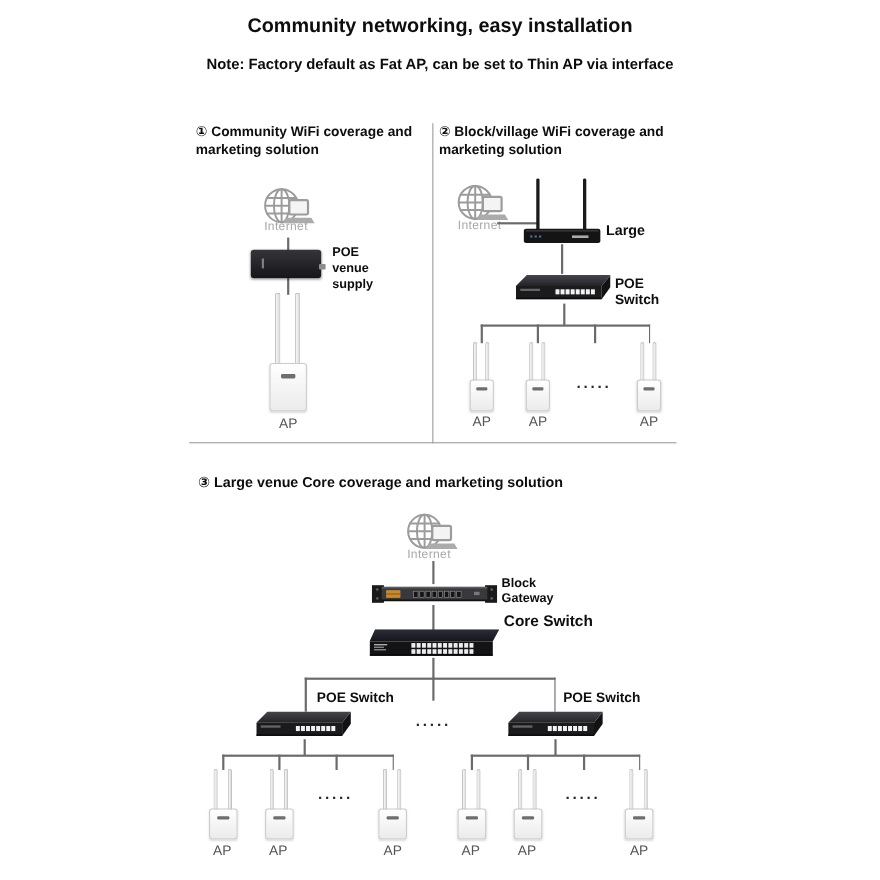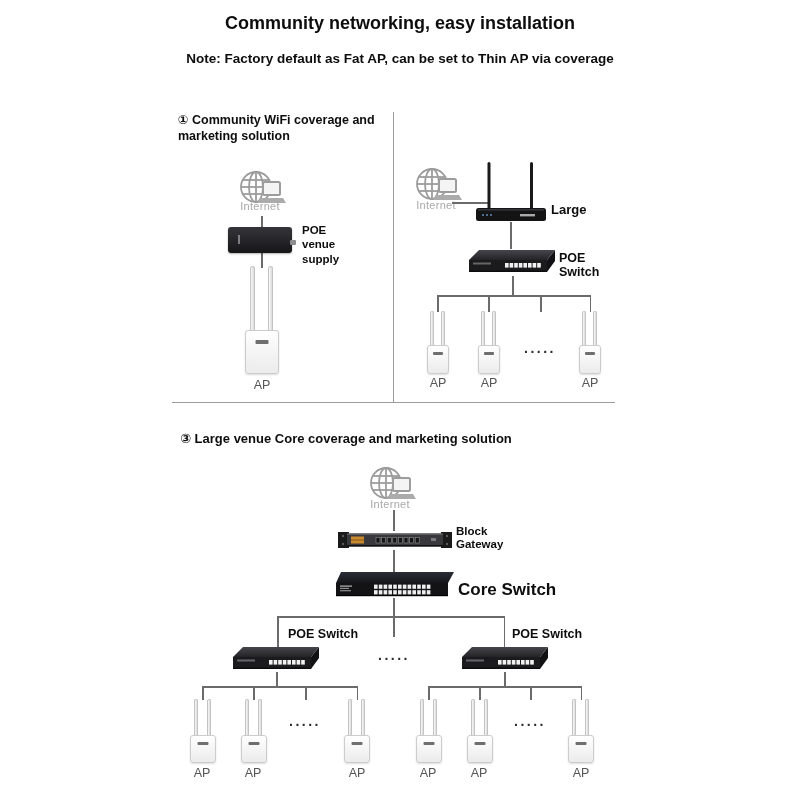--- a/index.html
+++ b/index.html
@@ -46,21 +46,21 @@
     border-radius:3px;box-shadow:0 1px 2px rgba(0,0,0,.3);}
   .injector:before{content:"";position:absolute;left:10px;top:8px;width:2px;height:9px;background:#c9c9c9;opacity:.55;}
   .injector:after{content:"";position:absolute;right:-4px;top:13px;width:6px;height:5px;background:#8d8d90;border-radius:1px;}
 </style>
 </head>
 <body>
 
 <div id="canvas">
 
   <div class="abs title">Community networking, easy installation</div>
-  <div class="abs note">Note: Factory default as Fat AP, can be set to Thin AP via coverage</div>
+  <div class="abs note">Note: Factory default as Fat AP, can be set to Thin AP via interface</div>
 
   <div class="abs divider" style="left:393px;top:112px;width:1.2px;height:291px;"></div>
   <div class="abs divider" style="left:172px;top:402px;width:443px;height:1.2px;"></div>
 
   <div class="abs head" style="left:178px;top:112px;width:212px;">① Community WiFi coverage and marketing solution</div>
 
   <svg class="abs" style="left:232px;top:170px;" width="60" height="42" viewBox="0 0 60 42">
     <g stroke="#9c9c9c" stroke-width="1.8" fill="none">
       <circle cx="24" cy="17" r="15"></circle>
       <ellipse cx="24" cy="17" rx="7" ry="15"></ellipse>
@@ -80,20 +80,21 @@
   <div class="abs lbl wrap" style="left:302px;top:223px;width:48px;font-size:11.5px;line-height:1.25;">POE venue supply</div>
 
   <div class="ap ap-lg" style="left:245px;top:266px;">
     <span class="ant a1"></span>
     <span class="ant a2"></span>
     <span class="body"></span>
     <span class="tag"></span>
   </div>
   <div class="abs ap-label" style="left:242px;top:378px;width:40px;">AP</div>
 
+  <div class="abs head" style="left:399px;top:112px;width:212px;">② Block/village WiFi coverage and marketing solution</div>
 
   <svg class="abs" style="left:408px;top:167px;" width="60" height="42" viewBox="0 0 60 42">
     <g stroke="#9c9c9c" stroke-width="1.8" fill="none">
       <circle cx="24" cy="17" r="15"></circle>
       <ellipse cx="24" cy="17" rx="7" ry="15"></ellipse>
       <line x1="24" y1="2" x2="24" y2="32"></line>
       <line x1="10" y1="10" x2="38" y2="10"></line>
       <line x1="9" y1="17" x2="39" y2="17"></line>
       <line x1="10" y1="24" x2="38" y2="24"></line>
     </g>
@@ -252,21 +253,21 @@
       <rect x="57.2" y="18.2" width="3.6" height="4.2"></rect>
         <rect x="62" y="18.2" width="3.6" height="4.2"></rect>
       <rect x="66.8" y="18.2" width="3.6" height="4.2"></rect>
         <rect x="71.6" y="18.2" width="3.6" height="4.2"></rect>
       <rect x="76.4" y="18.2" width="3.6" height="4.2"></rect>
         <rect x="81.2" y="18.2" width="3.6" height="4.2"></rect>
       <rect x="86" y="18.2" width="3.6" height="4.2"></rect>
         <rect x="90.8" y="18.2" width="3.6" height="4.2"></rect>
     </g>
   </svg>
-  <div class="abs lbl" style="left:458px;top:580px;font-size:17px;">Core Switch</div>
+  <div class="abs lbl" style="left:458px;top:556px;font-size:14px;">Core Switch</div>
 
   <div class="abs line-v" style="left:393px;top:598px;height:19px;"></div>
   <div class="abs line-h" style="left:277px;top:616px;width:228px;"></div>
   <div class="abs line-v" style="left:277px;top:616px;height:31px;"></div>
   <div class="abs line-v" style="left:393px;top:616px;height:21px;"></div>
   <div class="abs line-v" style="left:503.5px;top:616px;height:31px;"></div>
   <div class="abs dots" style="left:374px;top:648px;width:40px;">.....</div>
 
   <div class="abs lbl" style="left:288px;top:627px;">POE Switch</div>
   <div class="abs lbl" style="left:512px;top:627px;">POE Switch</div>

